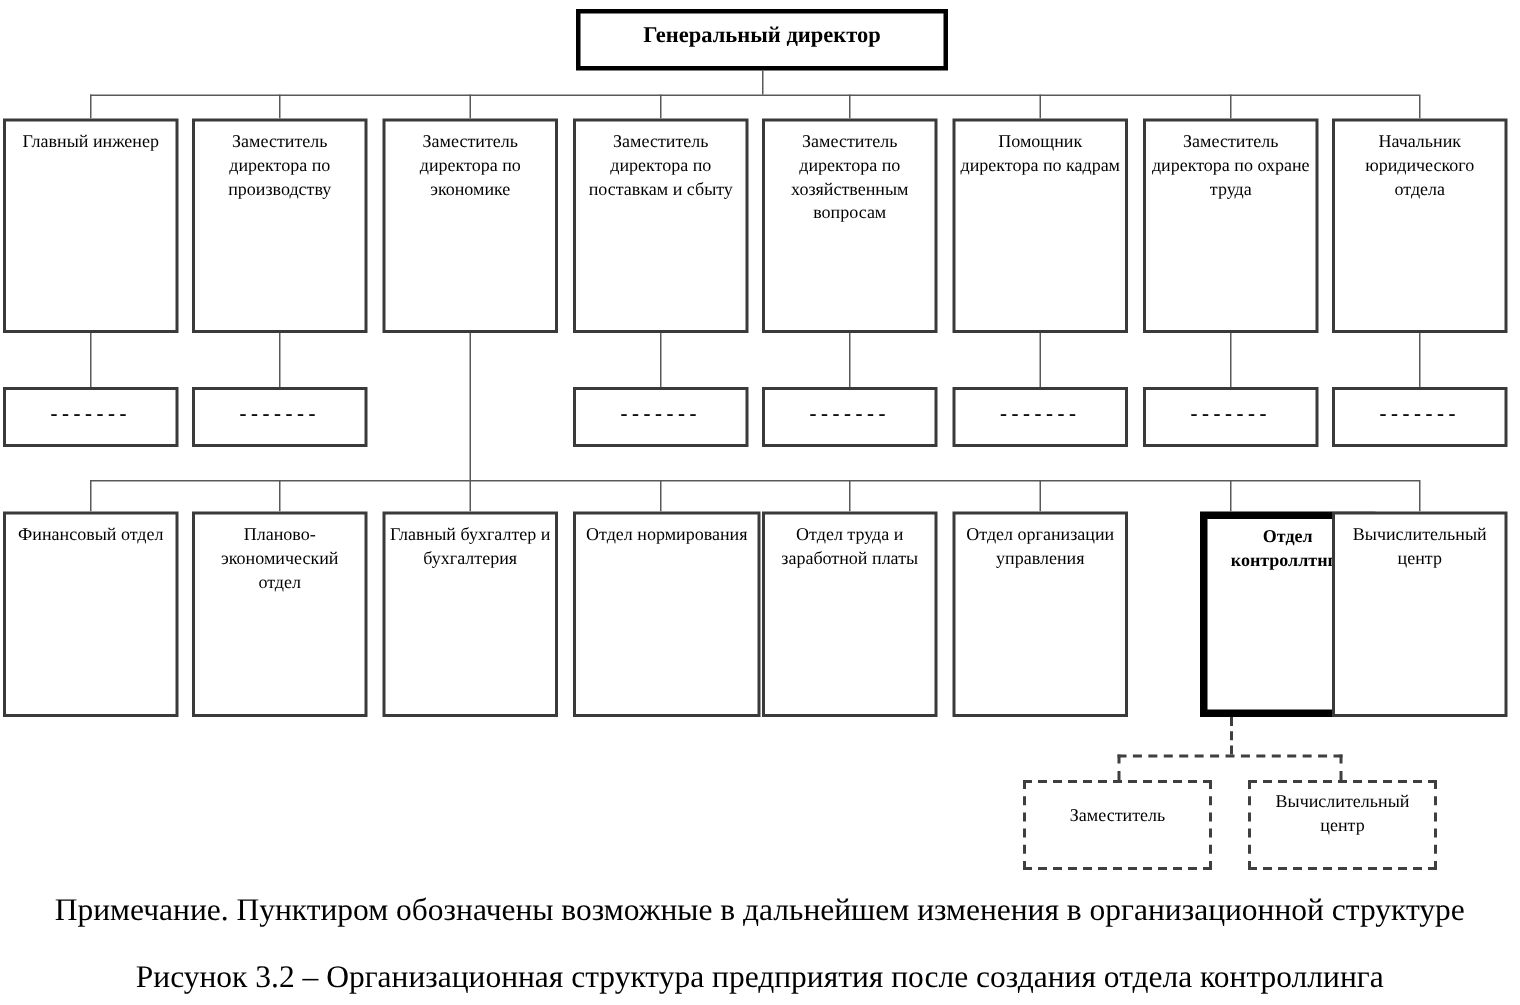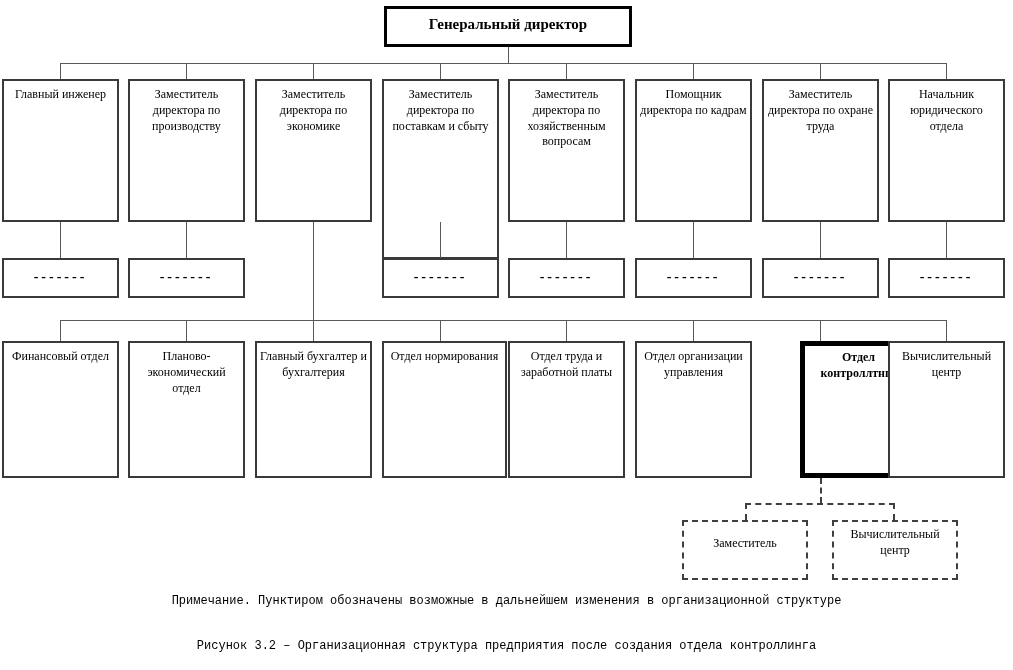--- a/index.html
+++ b/index.html
@@ -55,23 +55,22 @@
     width: 0;
     border-left: 1px solid #595959;
   }
   .hline.dashed { border-top: 2px dashed #3f3f3f; }
   .vline.dashed { border-left: 2px dashed #3f3f3f; }
   .note-line {
     position: absolute;
     left: 0;
     width: 100%;
     text-align: center;
-    font-size: 12px;
+    font-size: 21px;
     white-space: nowrap;
-    font-family: Liberation Mono, monospace;
   }
 </style>
 </head>
 <body>
 
 <div class="stage">
 
   <div class="box root" style="left:384px;top:6px;width:248px;height:41px">
     <span>Генеральный директор</span>
   </div>
@@ -89,21 +88,21 @@
 
   <div class="box" style="left:2px;top:79px;width:117px;height:143px">
     <span>Главный инженер</span>
   </div>
   <div class="box" style="left:128px;top:79px;width:117px;height:143px">
     <span>Заместитель директора по производству</span>
   </div>
   <div class="box" style="left:255px;top:79px;width:117px;height:143px">
     <span>Заместитель директора по экономике</span>
   </div>
-  <div class="box" style="left:382px;top:79px;width:117px;height:180px">
+  <div class="box" style="left:382px;top:79px;width:117px;height:143px">
     <span>Заместитель директора по поставкам и сбыту</span>
   </div>
   <div class="box" style="left:508px;top:79px;width:117px;height:143px">
     <span>Заместитель директора по хозяйственным вопросам</span>
   </div>
   <div class="box" style="left:635px;top:79px;width:117px;height:143px">
     <span>Помощник директора по кадрам</span>
   </div>
   <div class="box" style="left:762px;top:79px;width:117px;height:143px">
     <span>Заместитель директора по охране труда</span>

